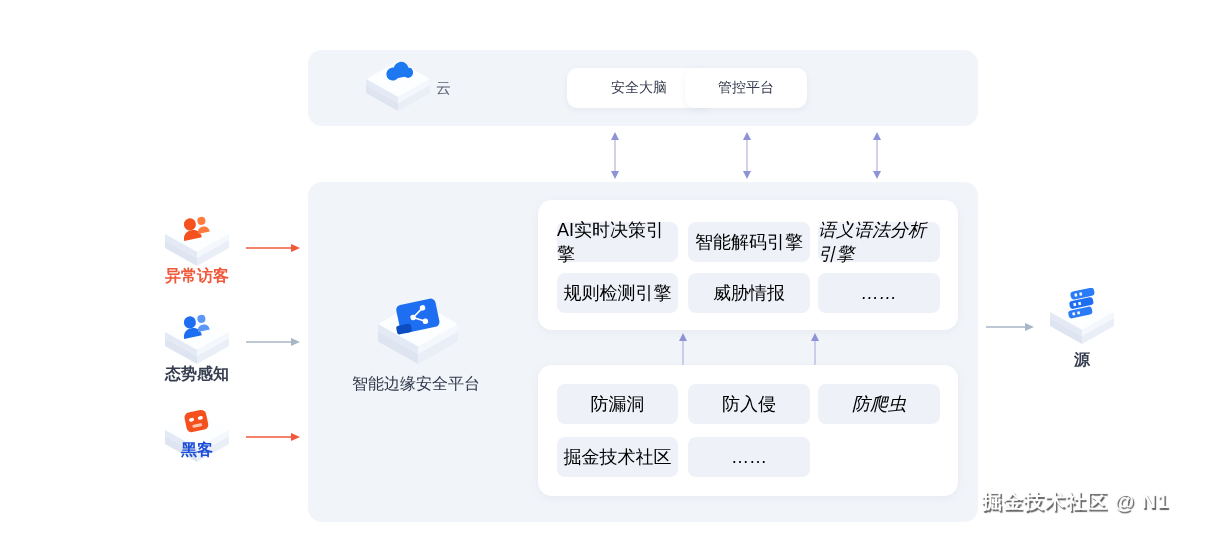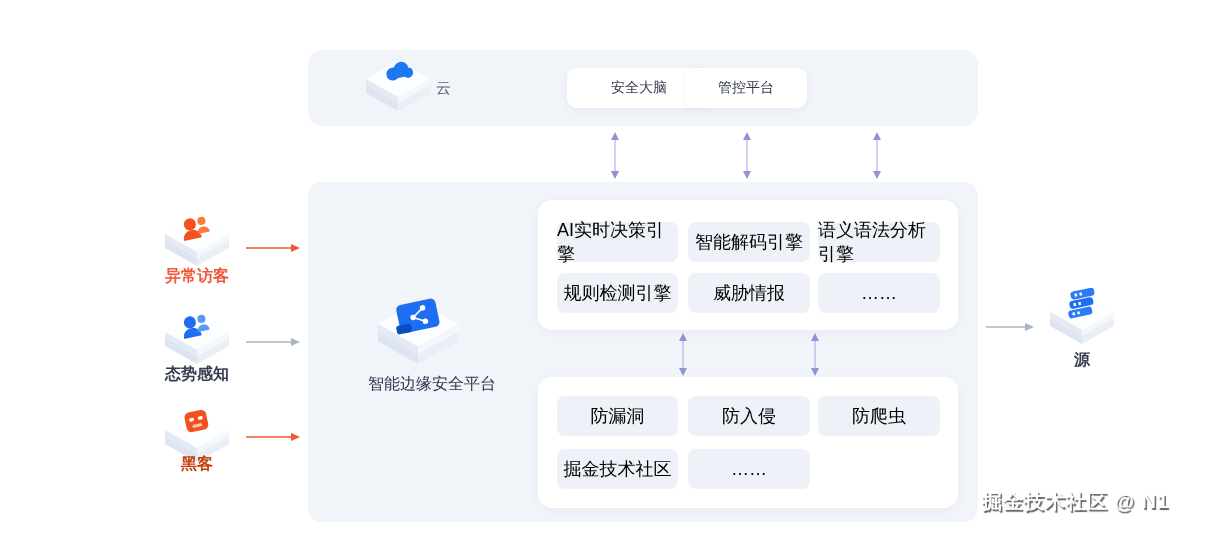--- a/index.html
+++ b/index.html
@@ -18,40 +18,40 @@
   .pill-2 { left:377px; top:18px; width:122px; }
   .pill-3 { left:509px; top:18px; width:120px; }
 
   .cloud-icon { position:absolute; left:52px; top:5px; }
   .cloud-label { position:absolute; left:128px; top:0; height:76px; display:flex;
                  align-items:center; font-size:15px; color:#5a6374; }
 
   .card { position:absolute; background:#ffffff; border-radius:14px;
           box-shadow:0 2px 8px rgba(167,180,201,0.12); }
   .card-engines    { left:230px; top:18px;  width:420px; height:130px; }
-  .card-protection { left:230px; top:195px; width:420px; height:131px; }
+  .card-protection { left:230px; top:183px; width:420px; height:131px; }
 
   .chip { position:absolute; height:40px; background:#eef1f8; border-radius:8px;
           display:flex; align-items:center; justify-content:center;
           font-size:18px; color:#000000; }
   .c1 { left:19px;  width:121px; }
   .c2 { left:150px; width:122px; }
-  .c3 { left:280px; width:122px; }
+  .c3 { left:280px; width:122px;font-style:italic; }
   .r1 { top:22px; }
   .r2 { top:73px; }
   .p1 { top:19px; }
   .p2 { top:72px; }
 
   .edge-icon  { position:absolute; left:62px; top:112px; }
-  .edge-label { position:absolute; left:28px; top:192px; width:160px; text-align:right;
+  .edge-label { position:absolute; left:28px; top:192px; width:160px; text-align:center;
                 font-size:16px; color:#2e374a; }
   .entity-label { position:absolute; width:76px; text-align:center; font-size:16px; white-space:nowrap;font-weight:bold; }
   .lbl-abnormal { left:159px; top:266px; color:#f1583a; }
   .lbl-normal   { left:159px; top:364px; color:#363e50; }
-  .lbl-hacker   { left:171px; top:454px; width:52px; color:#c2410c; }
+  .lbl-hacker   { left:171px; top:440px; width:52px; color:#1d4ed8; }
   .lbl-source   { left:1044px; top:350px; width:76px; color:#363e50; }
 
   .abs { position:absolute; }
 
   .watermark { position:absolute; left:982px; top:488px; font-size:20px; font-weight:bold;
                color:#fdfdfd; letter-spacing:1px; white-space:nowrap;
                text-shadow:1.5px 1.5px 1px rgba(80,80,80,0.9), -0.5px -0.5px 0 rgba(255,255,255,0.6); }
 </style>
 </head>
 <body>

